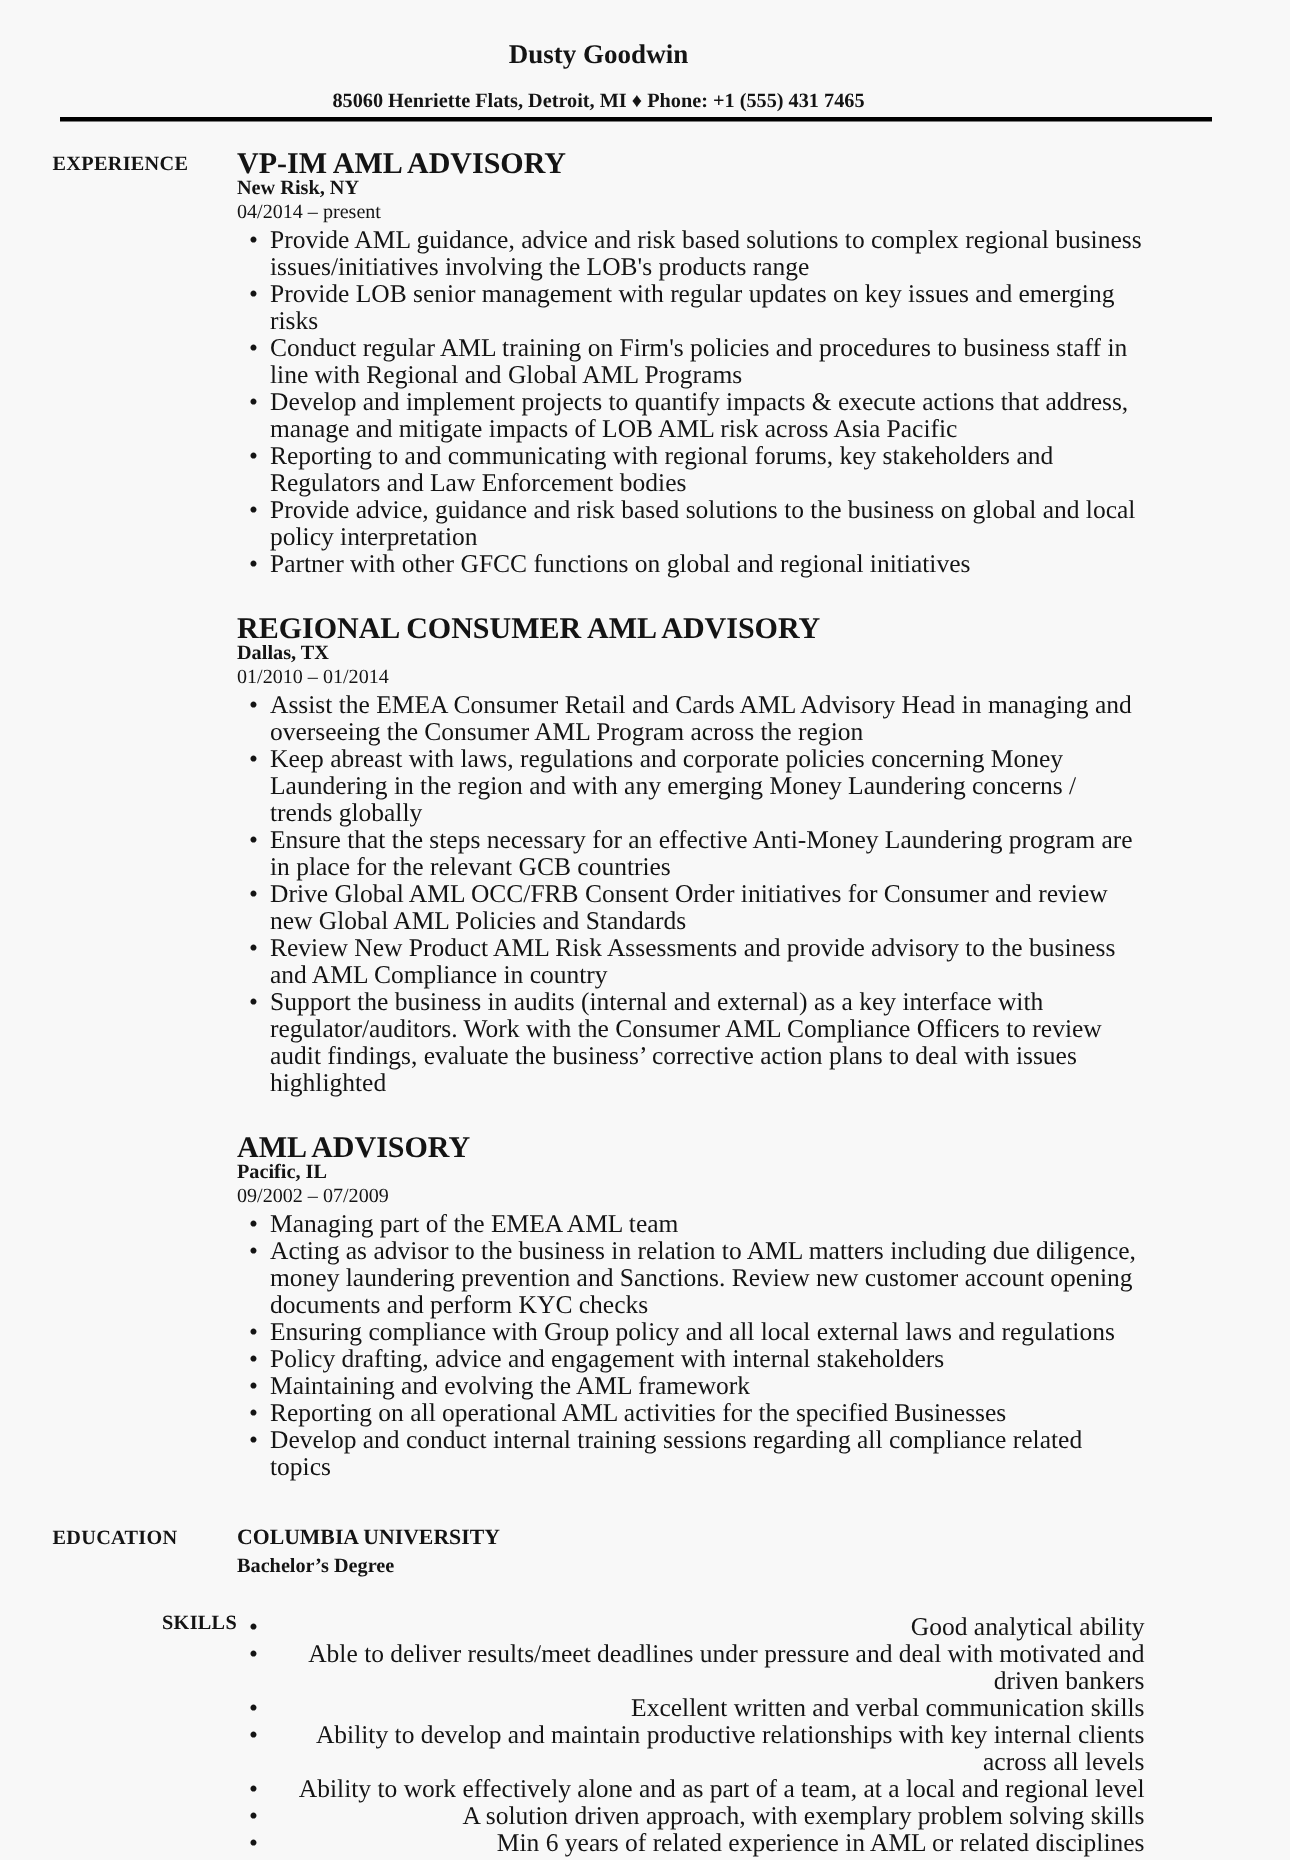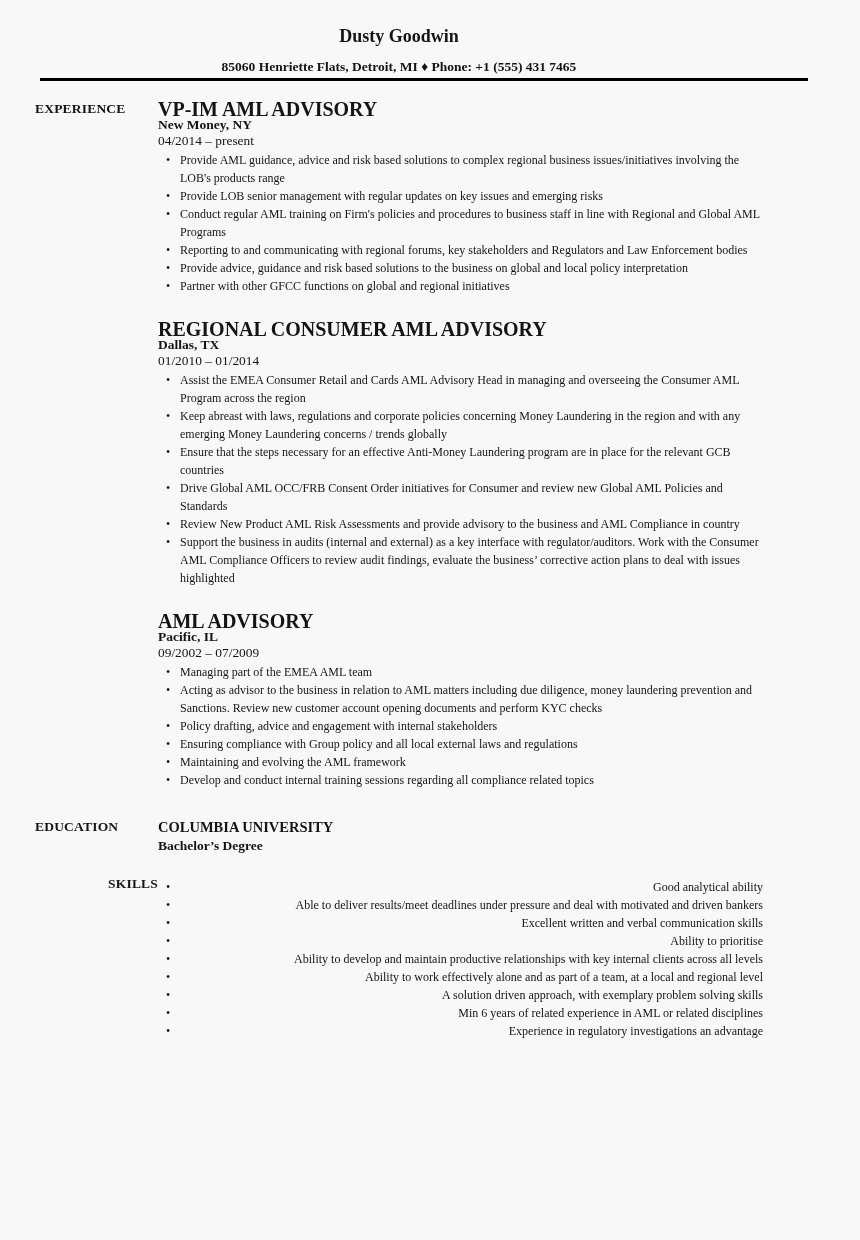--- a/index.html
+++ b/index.html
@@ -70,21 +70,21 @@
   }
   
   ul.bullets {
     list-style: none;
     margin: 2px 0 0 0;
     padding: 0;
   }
   ul.bullets li {
     position: relative;
     padding-left: 22px;
-    font-size: 12px;
+    font-size: 17px;
     line-height: 18px;
   }
   ul.bullets li::before {
     content: "\2022";
     position: absolute;
     left: 8px;
     top: 0;
   }
   
   .school-name {
@@ -109,26 +109,27 @@
     <div class="contact-info">85060 Henriette Flats, Detroit, MI ♦ Phone: +1 (555) 431 7465</div>
   </div>
   <hr class="header-divider">
 
   <div class="section section-experience">
     <div class="label-col">EXPERIENCE</div>
     <div class="content-col">
 
       <div class="job">
         <div class="job-title">VP-IM AML ADVISORY</div>
-        <div class="job-location">New Money, NY</div>
+        <div class="job-location">New Risk, NY</div>
         <div class="job-dates">04/2014 – present</div>
         <ul class="bullets">
           <li>Provide AML guidance, advice and risk based solutions to complex regional business issues/initiatives involving the LOB's products range</li>
           <li>Provide LOB senior management with regular updates on key issues and emerging risks</li>
           <li>Conduct regular AML training on Firm's policies and procedures to business staff in line with Regional and Global AML Programs</li>
+          <li>Develop and implement projects to quantify impacts &amp; execute actions that address, manage and mitigate impacts of LOB AML risk across Asia Pacific</li>
           <li>Reporting to and communicating with regional forums, key stakeholders and Regulators and Law Enforcement bodies</li>
           <li>Provide advice, guidance and risk based solutions to the business on global and local policy interpretation</li>
           <li>Partner with other GFCC functions on global and regional initiatives</li>
         </ul>
       </div>
 
       <div class="job">
         <div class="job-title">REGIONAL CONSUMER AML ADVISORY</div>
         <div class="job-location">Dallas, TX</div>
         <div class="job-dates">01/2010 – 01/2014</div>
@@ -142,23 +143,24 @@
         </ul>
       </div>
 
       <div class="job">
         <div class="job-title">AML ADVISORY</div>
         <div class="job-location">Pacific, IL</div>
         <div class="job-dates">09/2002 – 07/2009</div>
         <ul class="bullets">
           <li>Managing part of the EMEA AML team</li>
           <li>Acting as advisor to the business in relation to AML matters including due diligence, money laundering prevention and Sanctions. Review new customer account opening documents and perform KYC checks</li>
+          <li>Ensuring compliance with Group policy and all local external laws and regulations</li>
           <li>Policy drafting, advice and engagement with internal stakeholders</li>
-          <li>Ensuring compliance with Group policy and all local external laws and regulations</li>
           <li>Maintaining and evolving the AML framework</li>
+          <li>Reporting on all operational AML activities for the specified Businesses</li>
           <li>Develop and conduct internal training sessions regarding all compliance related topics</li>
         </ul>
       </div>
 
     </div>
   </div>
 
   <div class="section section-education">
     <div class="label-col">EDUCATION</div>
     <div class="content-col">
@@ -167,21 +169,20 @@
     </div>
   </div>
 
   <div class="section section-skills">
     <div class="label-col">SKILLS</div>
     <div class="content-col">
       <ul class="bullets">
         <li>Good analytical ability</li>
         <li>Able to deliver results/meet deadlines under pressure and deal with motivated and driven bankers</li>
         <li>Excellent written and verbal communication skills</li>
-        <li>Ability to prioritise</li>
         <li>Ability to develop and maintain productive relationships with key internal clients across all levels</li>
         <li>Ability to work effectively alone and as part of a team, at a local and regional level</li>
         <li>A solution driven approach, with exemplary problem solving skills</li>
         <li>Min 6 years of related experience in AML or related disciplines</li>
         <li>Experience in regulatory investigations an advantage</li>
       </ul>
     </div>
   </div>
 
 </div>

